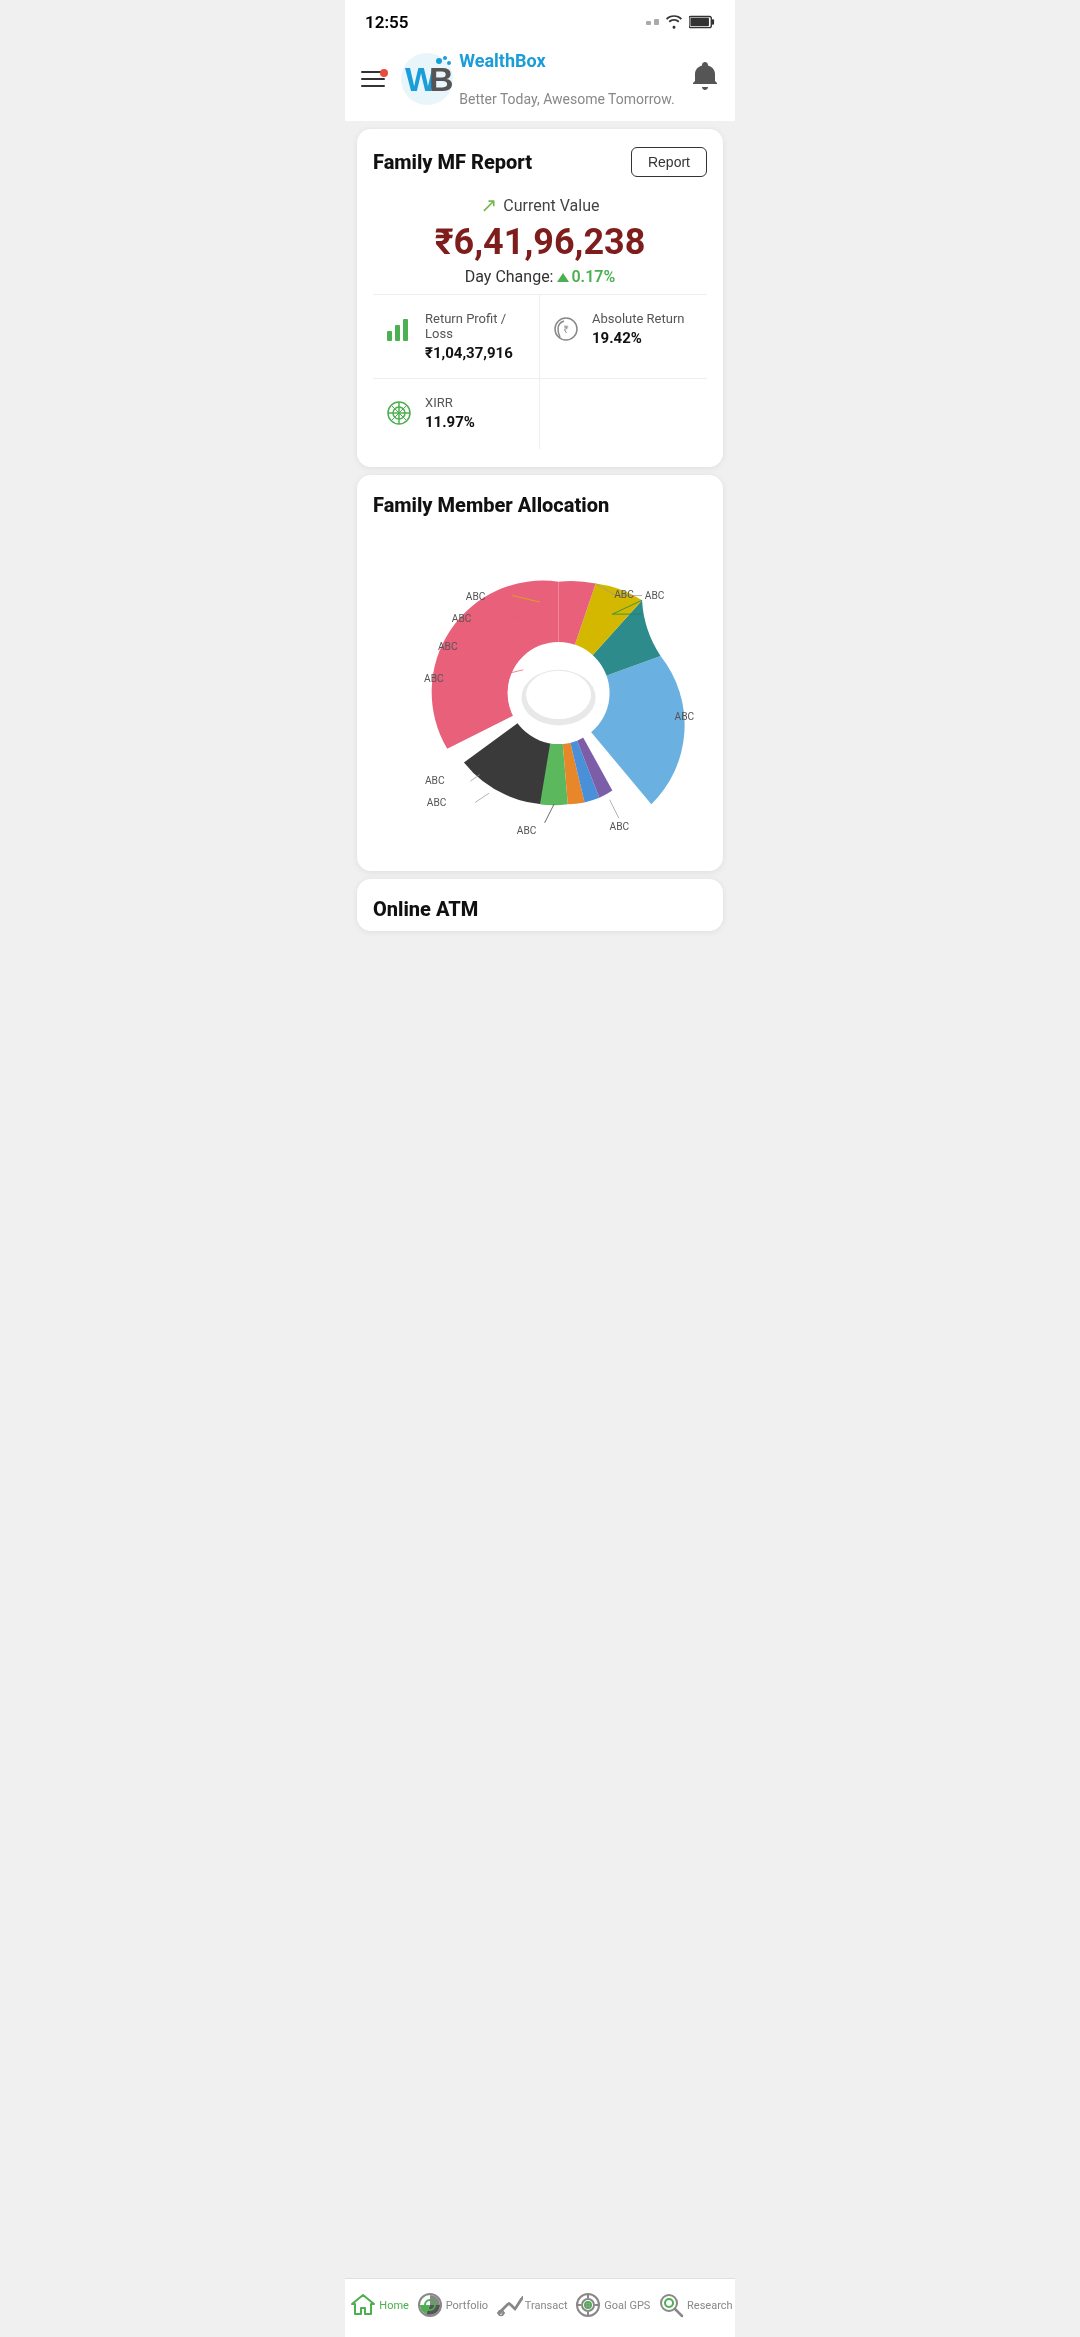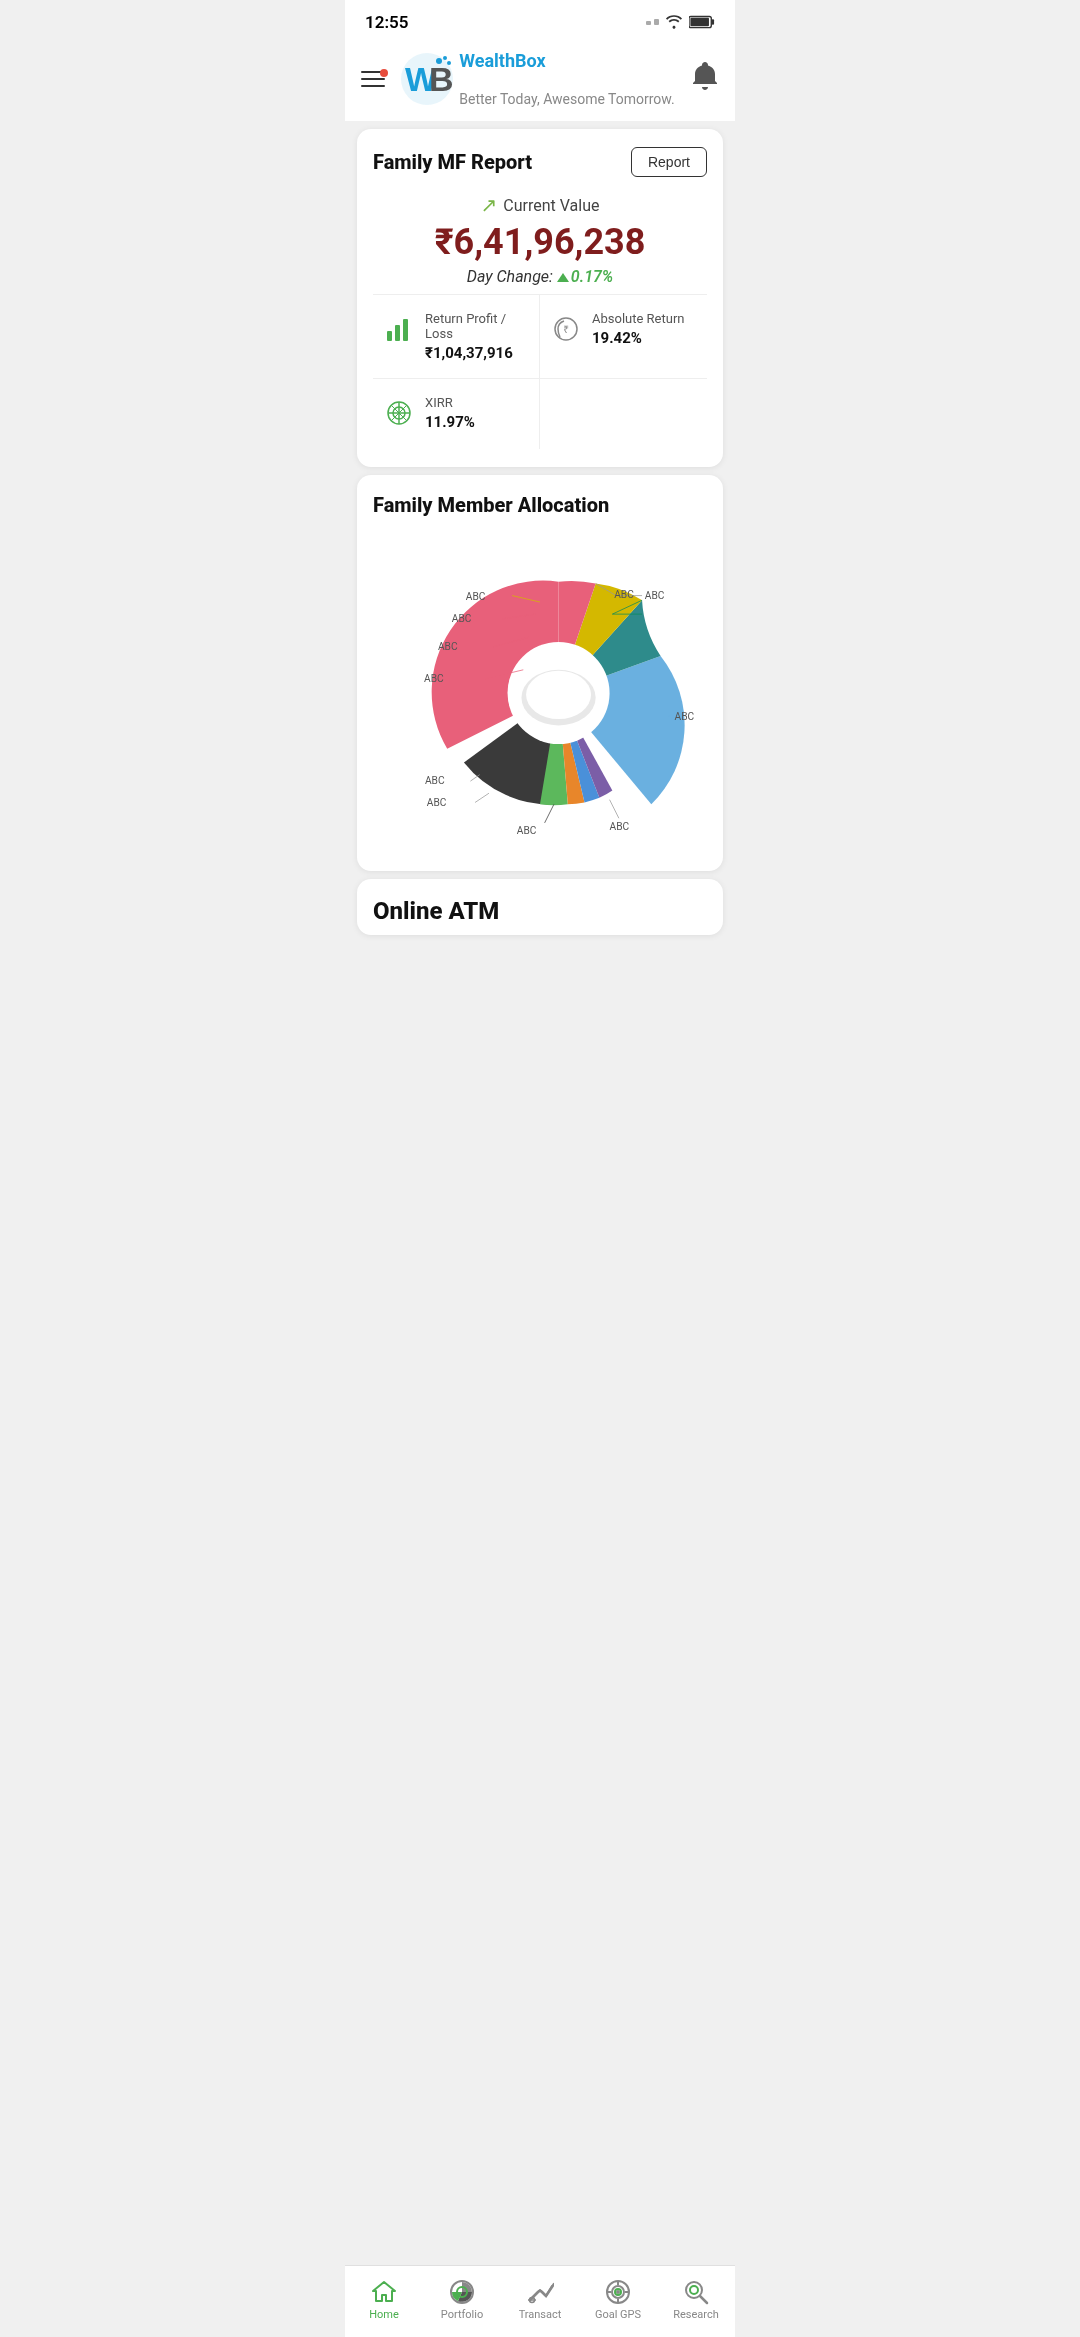--- a/index.html
+++ b/index.html
@@ -148,21 +148,20 @@
     }
     .current-value-amount {
       font-size: 36px;
       font-weight: 700;
       color: #7f1d1d;
       margin: 4px 0;
     }
     .day-change {
       font-size: 16px;
       color: #333;
-      font-style: italic;
     }
     .day-change-up {
       color: #4caf50;
       font-weight: 600;
     }
     .triangle-up {
       display: inline-block;
       width: 0;
       height: 0;
       border-left: 6px solid transparent;
@@ -231,21 +230,21 @@
       background: #fff;
       border-top: 1px solid #e0e0e0;
       display: flex;
       justify-content: space-around;
       align-items: center;
       padding: 10px 0 16px;
       z-index: 100;
     }
     .nav-item {
       display: flex;
-      flex-direction: column;
+      flex-direction: row;
       align-items: center;
       gap: 0;
       cursor: pointer;
       min-width: 60px;
     }
     .nav-label {
       font-size: 11px;
       color: #888;
     }
     .nav-label.active {
@@ -272,21 +271,21 @@
 
     
     .online-atm-peek {
       background: #fff;
       border-radius: 14px;
       margin: 8px 12px 0;
       padding: 18px 16px 10px;
       box-shadow: 0 1px 6px rgba(0,0,0,0.08);
     }
     .online-atm-title {
-      font-size: 24px;
+      font-size: 20px;
       font-weight: 800;
       color: #111;
     }
   </style>
 </head>
 <body>
 
 <div class="scroll-content">
 
   <div class="status-bar">

